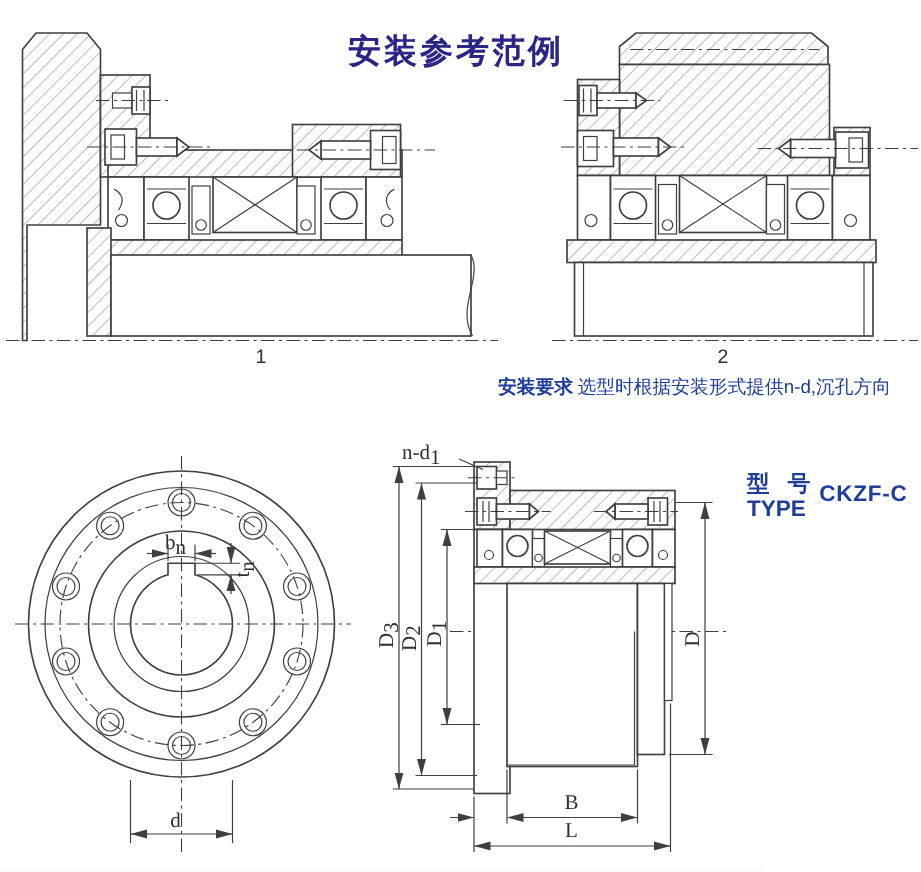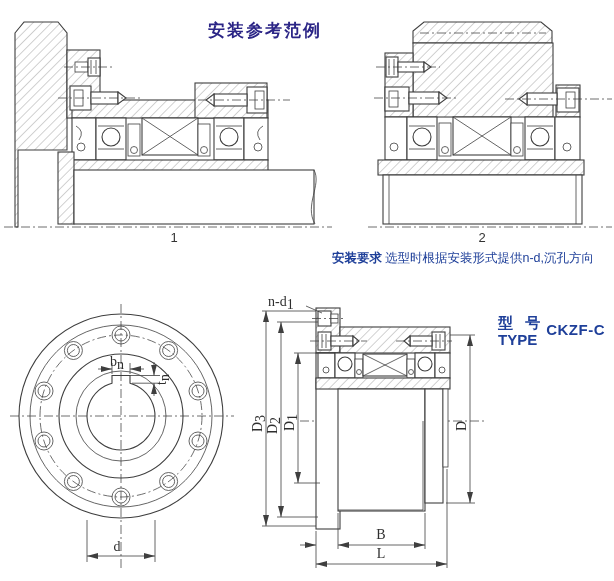--- a/index.html
+++ b/index.html
@@ -8,22 +8,22 @@
     --c-line:#3f3f3f;
     --c-hatch:#9b9b9b;
     --c-bg:#ffffff;
   }
   html,body{margin:0;padding:0;background:#f4f4f4;}
   .canvas{
     position:relative;width:614px;height:581px;background:var(--c-bg);
     font-family:"Liberation Sans",sans-serif;overflow:hidden;
   }
   .title{
-    position:absolute;left:208px;top:19px;
-    font-size:17px;font-weight:bold;letter-spacing:2px;
+    position:absolute;left:232px;top:19px;
+    font-size:22px;font-weight:bold;letter-spacing:2px;
     color:var(--c-title);white-space:nowrap;
   }
   .note{
     position:absolute;left:332px;top:250px;font-size:12.5px;
     color:var(--c-note);white-space:nowrap;
   }
   .note .b{font-weight:bold;margin-right:3px;}
   .typeblock{
     position:absolute;left:498px;top:314px;display:flex;align-items:center;
     color:var(--c-note);font-weight:bold;

